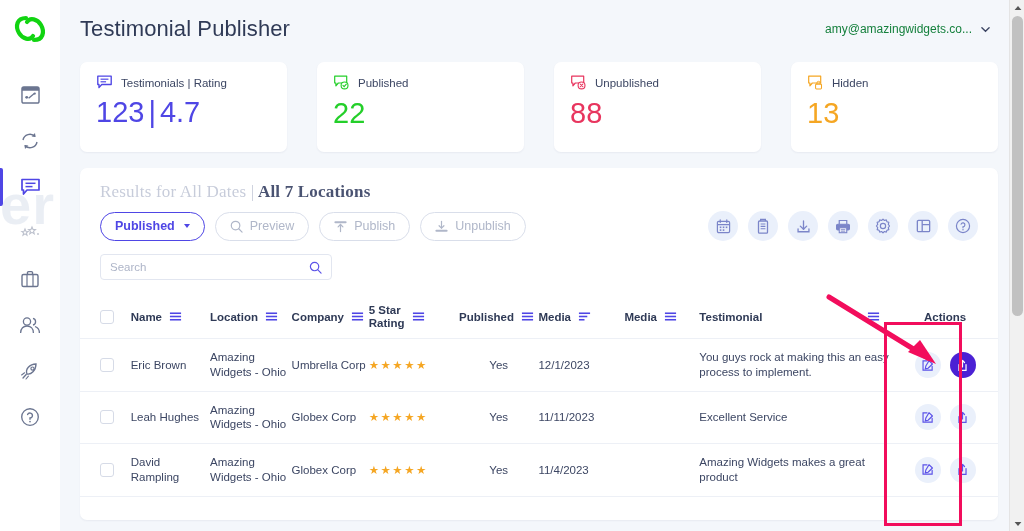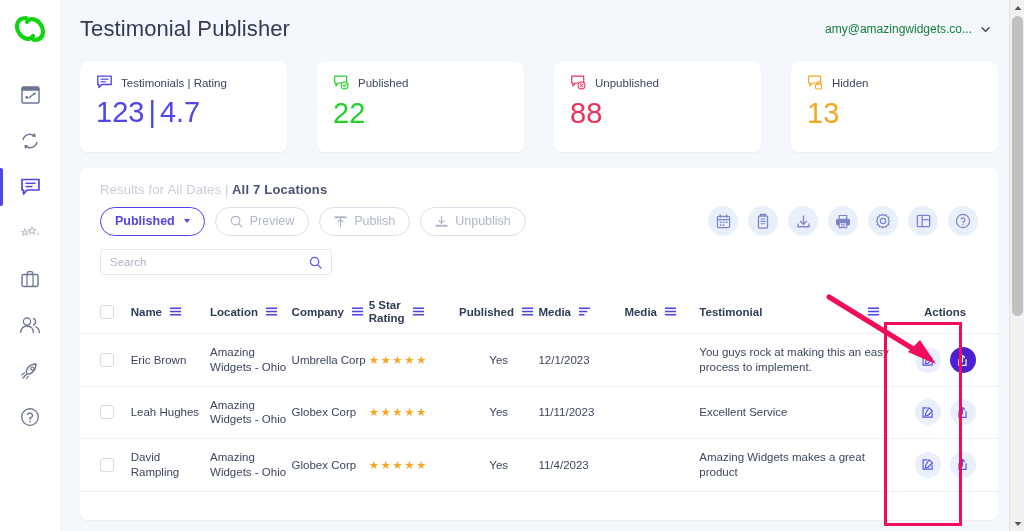--- a/index.html
+++ b/index.html
@@ -90,24 +90,25 @@
   .panel {
     margin: 16px 26px 0 20px;
     background: #fff;
     border-radius: 7px;
     height: 352px;
     overflow: hidden;
     box-shadow: 0 1px 2px rgba(30,40,80,.06);
     position: relative;
   }
   .results-line {
-    font-size: 13px; color: #4a5372;
+    font-size: 17px; color: #4a5372;
     padding: 14px 0 0 20px;
     font-weight: 700;
     letter-spacing: .2px;
+    font-family: Liberation Serif, serif;
   }
   .results-line .faded { color: #9aa3bd; font-weight: 400; opacity: .55; }
 
   .actionbar {
     display: flex; align-items: center;
     padding: 9px 20px 0 20px;
   }
   .pill {
     display: inline-flex; align-items: center; gap: 7px;
     height: 29px; padding: 0 14px;
@@ -660,20 +661,21 @@
                 </div>
               </div>
             </td>
           </tr>
 
         </tbody>
       </table>
     </section>
   </div>
 
+  <div class="watermark">er</div>
 
   <div class="anno-box"></div>
   <svg class="anno-arrow" viewBox="0 0 1024 531">
     <line x1="829" y1="297" x2="928" y2="358" stroke="#f20d5c" stroke-width="5" stroke-linecap="round"></line>
     <path d="M936 364 L908 352 L920 340 Z" fill="#f20d5c"></path>
   </svg>
 
   <div class="scrollbar">
     <div class="sb-arrow up">
       <svg width="8" height="6" viewBox="0 0 8 6">

